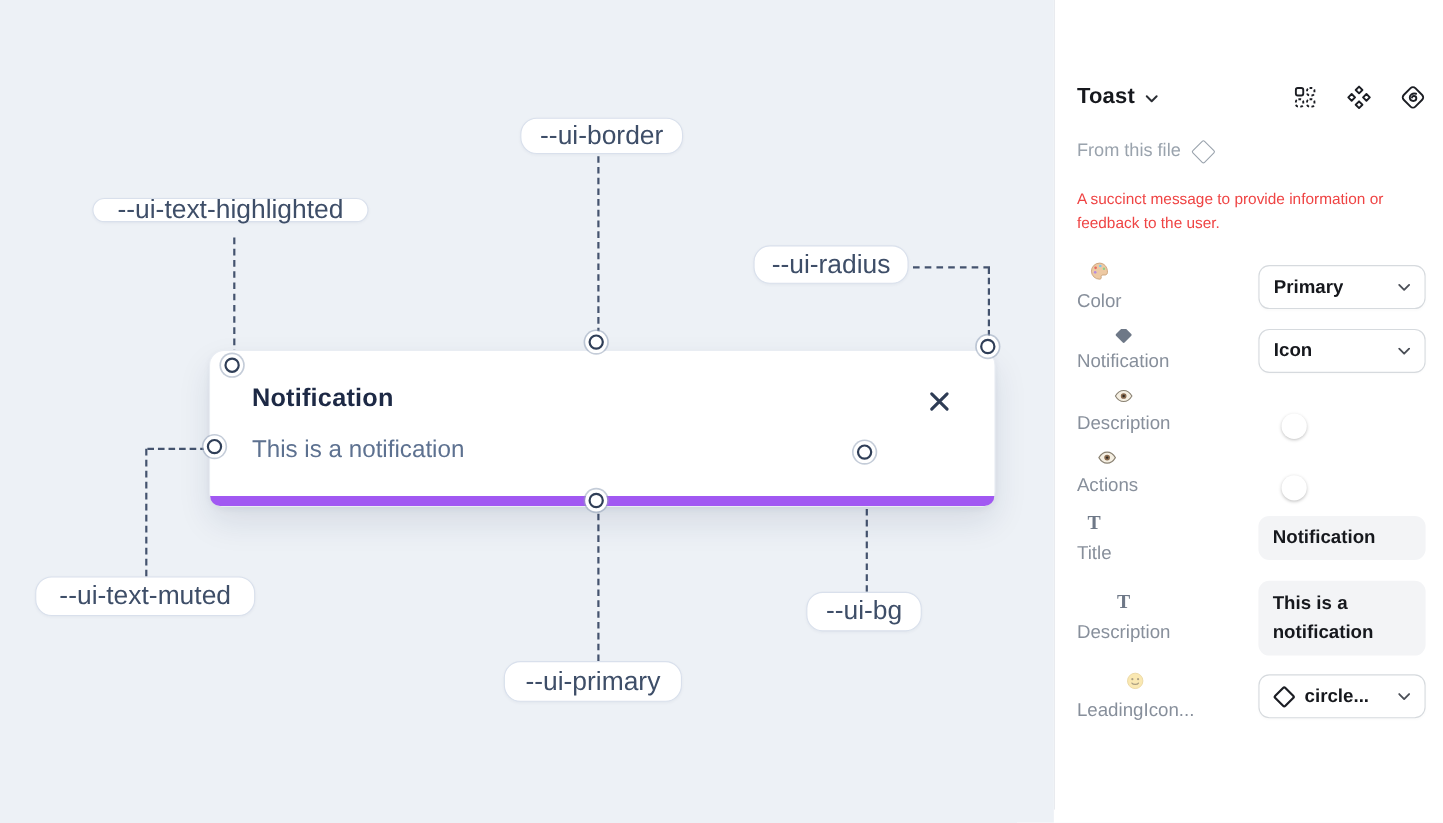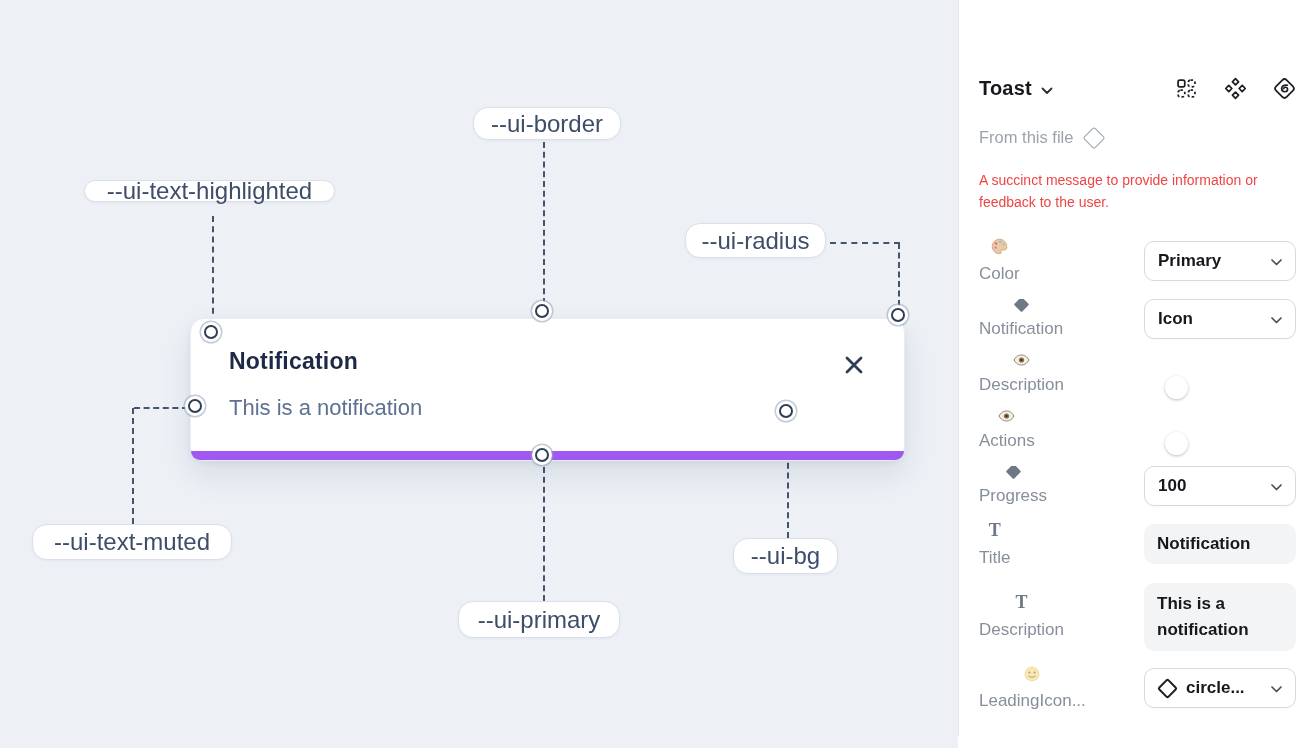--- a/index.html
+++ b/index.html
@@ -213,36 +213,20 @@
             <circle cx="8.5" cy="6" r="1.1" fill="#2f2a24"></circle>
           </svg>
       </span>
       <span>Actions</span>
     </span>
     <span class="prop-control">
       <span class="toggle on"><span class="knob"></span></span>
     </span>
   </div>
 
-  <div class="prop-row">
-    <span class="prop-label">
-      <span class="prop-icon">
-          <span class="diamond-glyph"></span>
-        </span>
-      <span>Progress</span>
-    </span>
-    <span class="prop-control">
-      <span class="select">
-        <span class="select-value">100</span>
-        <span class="chev"><svg width="11" height="7" viewBox="0 0 11 7">
-              <path d="M1 1 L5.5 5.5 L10 1" fill="none" stroke="#4b4f57" stroke-width="1.7" stroke-linecap="round" stroke-linejoin="round"></path>
-            </svg></span>
-      </span>
-    </span>
-  </div>
 
   <div class="prop-row">
     <span class="prop-label">
       <span class="prop-icon">
           <span class="t-glyph">T</span>
         </span>
       <span>Title</span>
     </span>
     <span class="prop-control">
       <span class="field single">Notification</span>

